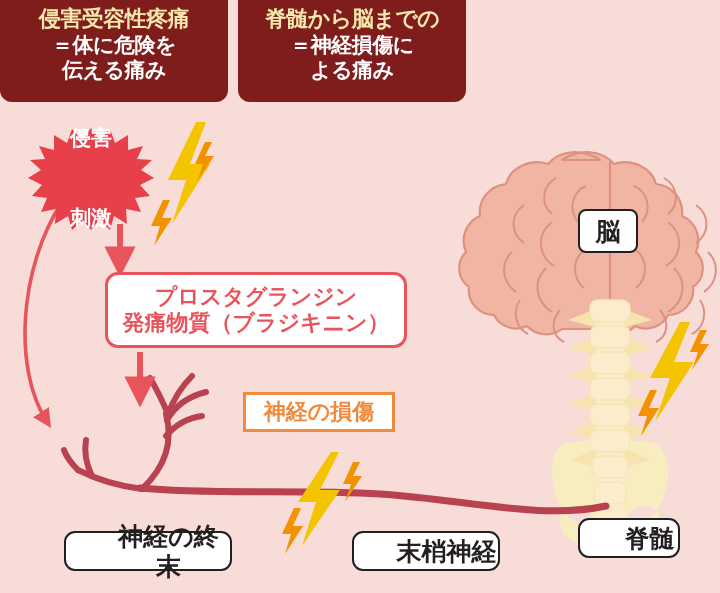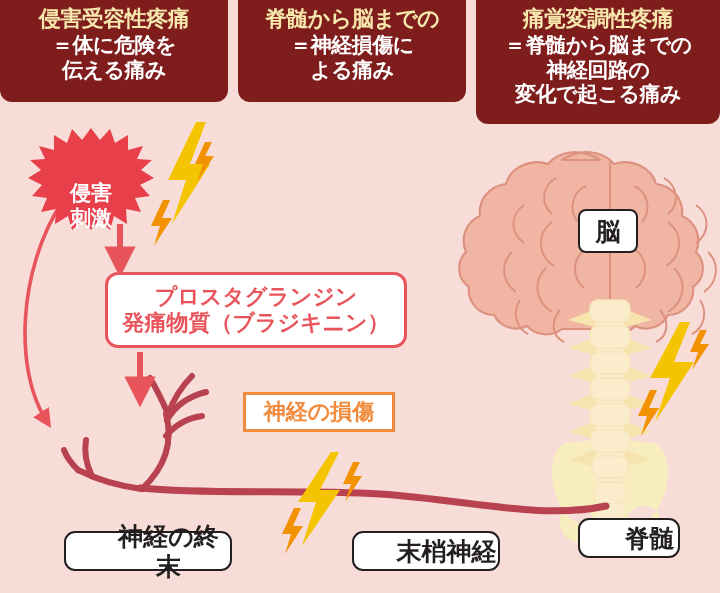--- a/index.html
+++ b/index.html
@@ -40,21 +40,21 @@
   #hdr2{left:238px;width:228px;height:102px;}
   #hdr3{left:476px;width:244px;height:124px;}
 
   
   #burst{
     position:absolute;left:28px;top:126px;width:126px;height:104px;
   }
   #burst svg{position:absolute;inset:0;}
   #burstLbl{
     position:absolute;left:0;top:0;width:126px;height:104px;
-    display:flex;flex-direction:column;align-items:center;justify-content:flex-end;
+    display:flex;flex-direction:column;align-items:center;justify-content:space-between;
     color:#ffffff;font-size:21px;font-weight:700;line-height:1.16;
     text-align:center;pointer-events:none;
   }
 
   
   .roundbox{
     position:absolute;
     background:#ffffff;
     box-sizing:border-box;
     display:flex;align-items:center;justify-content:center;
@@ -235,26 +235,20 @@
     <span class="ln">＝体に危険を</span>
     <span class="ln">伝える痛み</span>
   </div>
 
   <div class="hdr" id="hdr2">
     <span class="ttl">脊髄から脳までの</span>
     <span class="ln">＝神経損傷に</span>
     <span class="ln">よる痛み</span>
   </div>
 
-  <div class="hdr" id="hdr3">
-    <span class="ttl">痛覚変調性疼痛</span>
-    <span class="ln">＝脊髄から脳までの</span>
-    <span class="ln">神経回路の</span>
-    <span class="ln">変化で起こる痛み</span>
-  </div>
 
   <div id="burst">
     <svg viewBox="0 0 126 104">
       <path d="M63 2 L72 14 L82 3 L87 17 L100 9 L100 24 L115 20 L109 33 L124 34
                L113 44 L126 52 L112 59 L122 70 L107 72 L113 86 L98 83 L99 98
                L86 90 L82 104 L71 94 L63 104 L55 94 L44 104 L40 90 L27 98 L28 83
                L13 86 L19 72 L4 70 L14 59 L0 52 L13 44 L2 34 L17 33 L11 20 L26 24
                L26 9 L39 17 L44 3 L54 14 Z" fill="#e8404a"></path>
     </svg>
     <div id="burstLbl">

